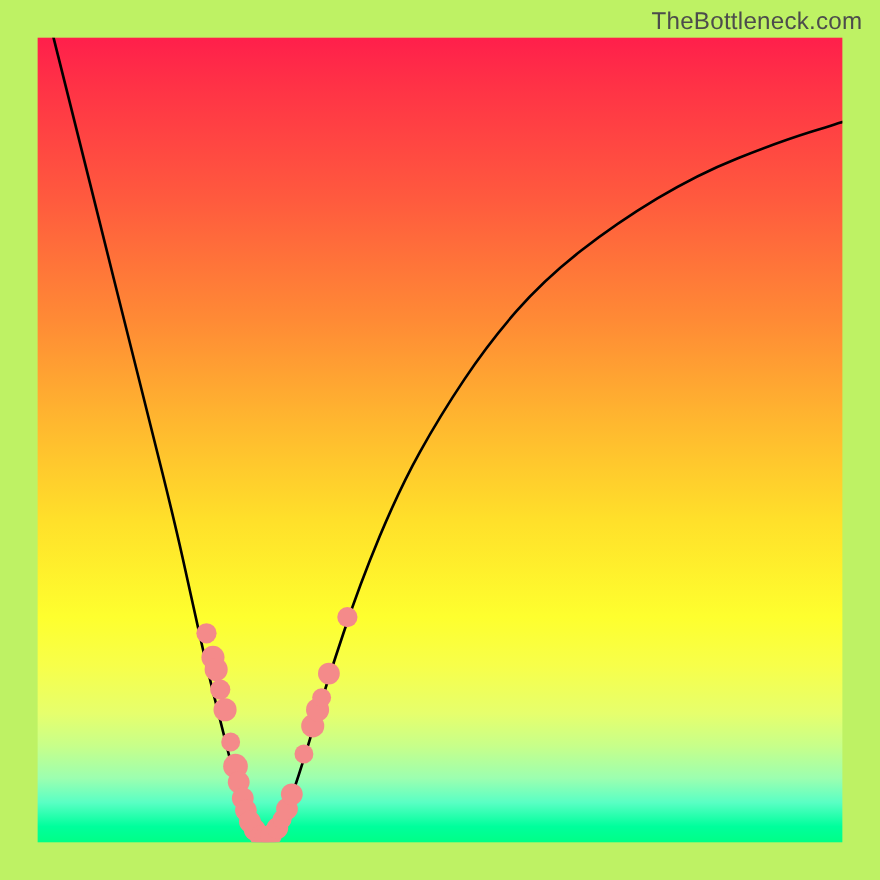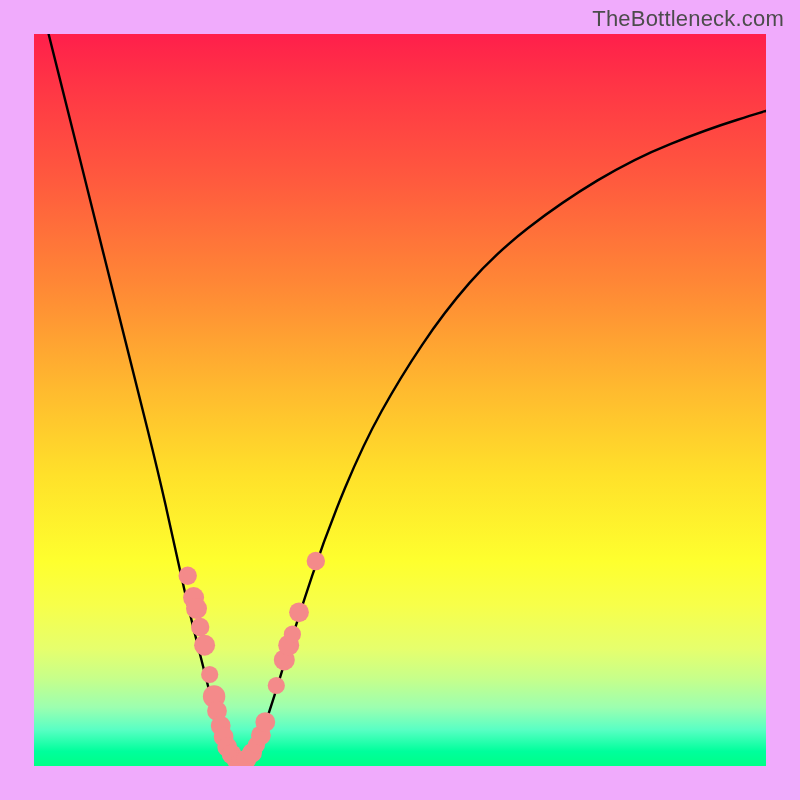--- a/index.html
+++ b/index.html
@@ -1,16 +1,16 @@
 <!DOCTYPE html>
 <html><head>
 <meta charset="utf-8">
 <style>
   html,body{margin:0;padding:0;width:800px;height:800px;overflow:hidden;background:#000;font-family:Arial,Helvetica,sans-serif}
-  .frame{position:absolute;left:0;top:0;width:800px;height:800px;background:#f0abfc}
+  .frame{position:absolute;left:0;top:0;width:800px;height:800px;background:#bef264}
   .plot{position:absolute;left:34px;top:34px;width:732px;height:732px;overflow:hidden}
   .grad{position:absolute;inset:0;
     background:linear-gradient(to bottom,
       #ff1f4b 0%,
       #ff3246 6%,
       #ff5a3e 20%,
       #ff8a35 35%,
       #ffb82f 48%,
       #ffe02a 60%,
       #feff2e 72%,

